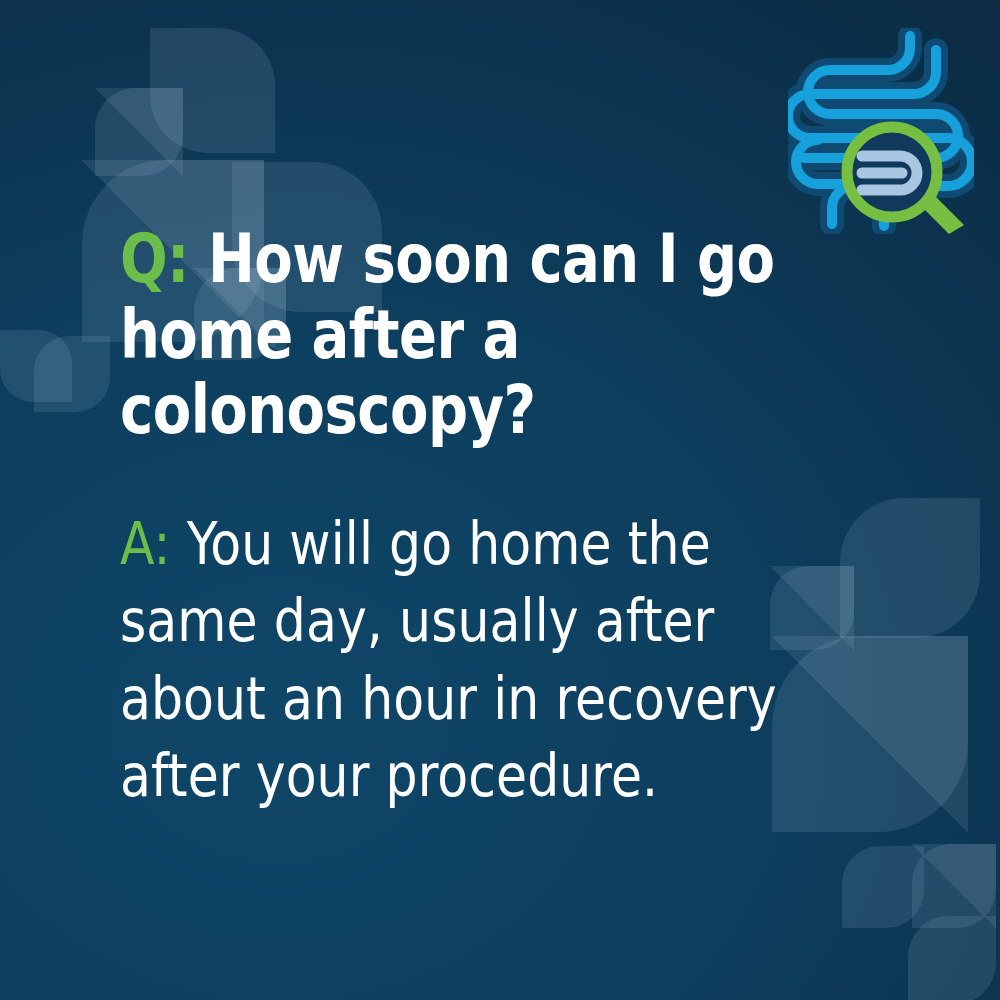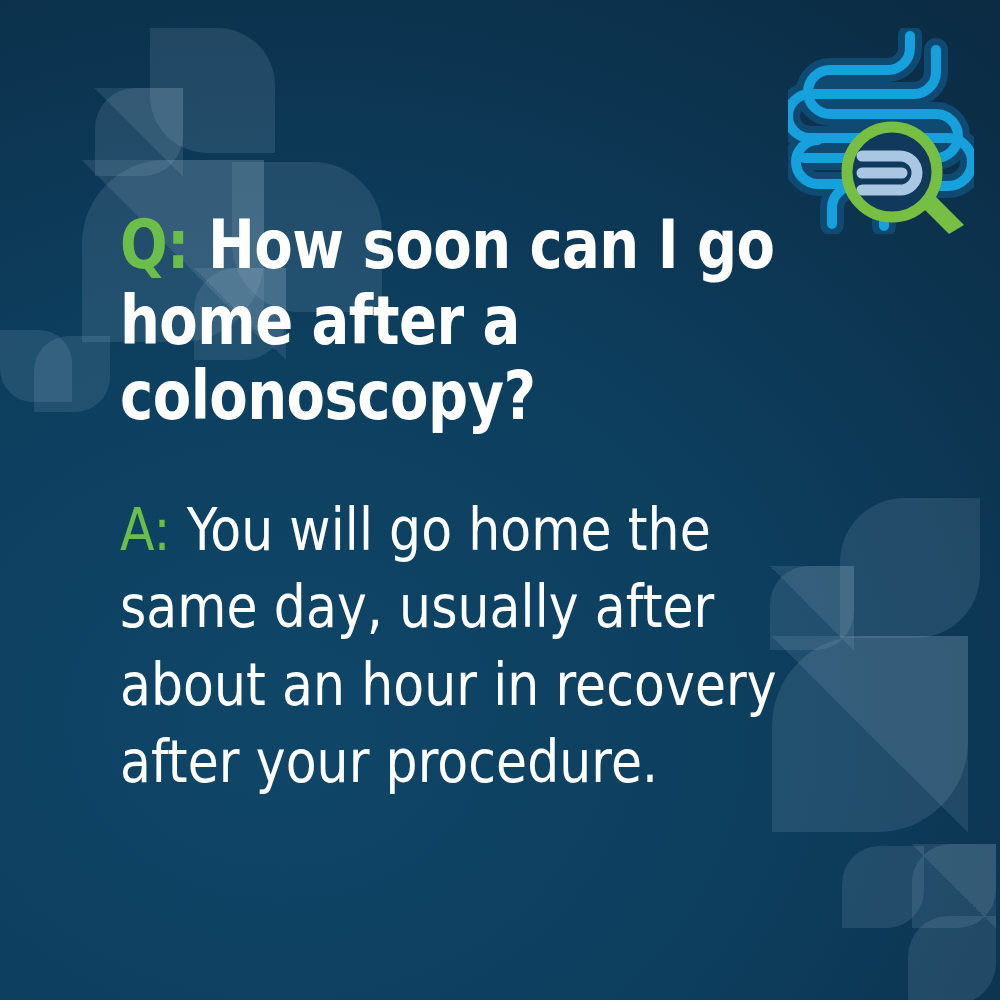--- a/index.html
+++ b/index.html
@@ -49,21 +49,21 @@
     top: 28px;
     width: 186px;
     height: 206px;
   }
   #logo svg { display: block; width: 100%; height: 100%; }
 
   
   #copy {
     position: absolute;
     left: 120px;
-    top: 208px;
+    top: 222px;
     width: 850px;
   }
   #question {
     font-family: "Liberation Sans Narrow", "DejaVu Sans Condensed", "Liberation Sans", sans-serif;
     font-weight: 700;
     font-size: 67px;
     line-height: 1.13;
     letter-spacing: -0.6px;
     color: #ffffff;
     margin: 0;

